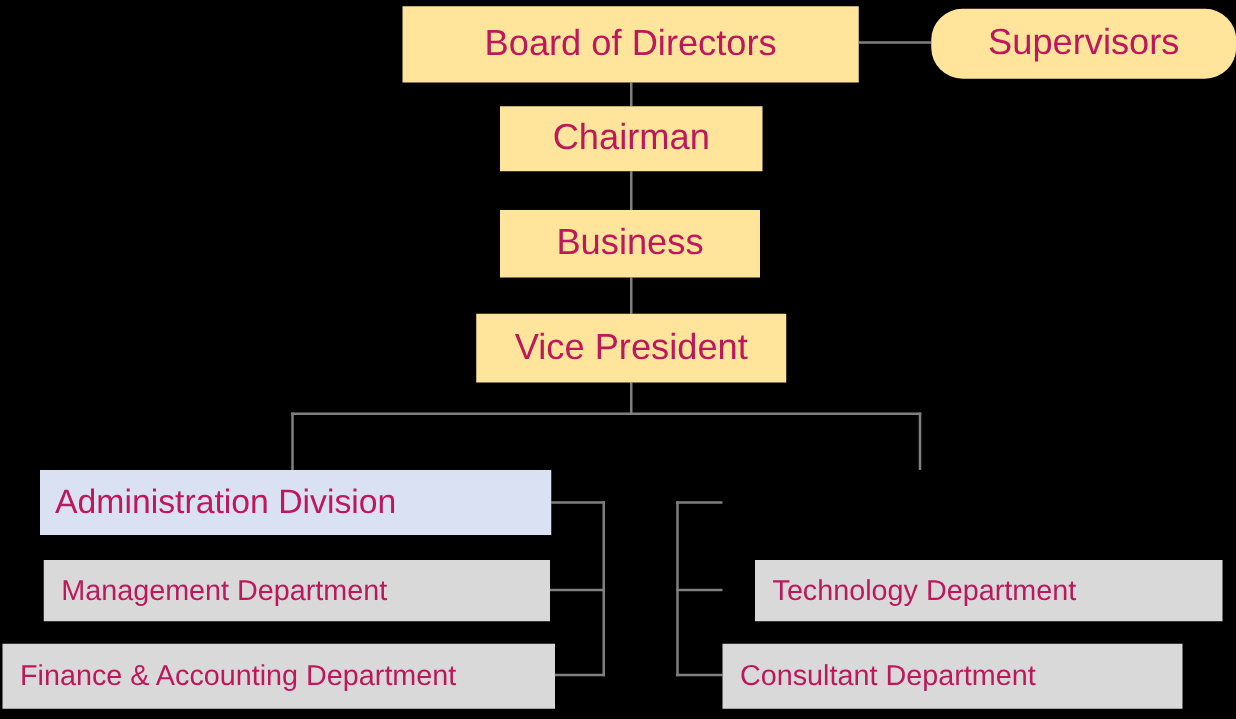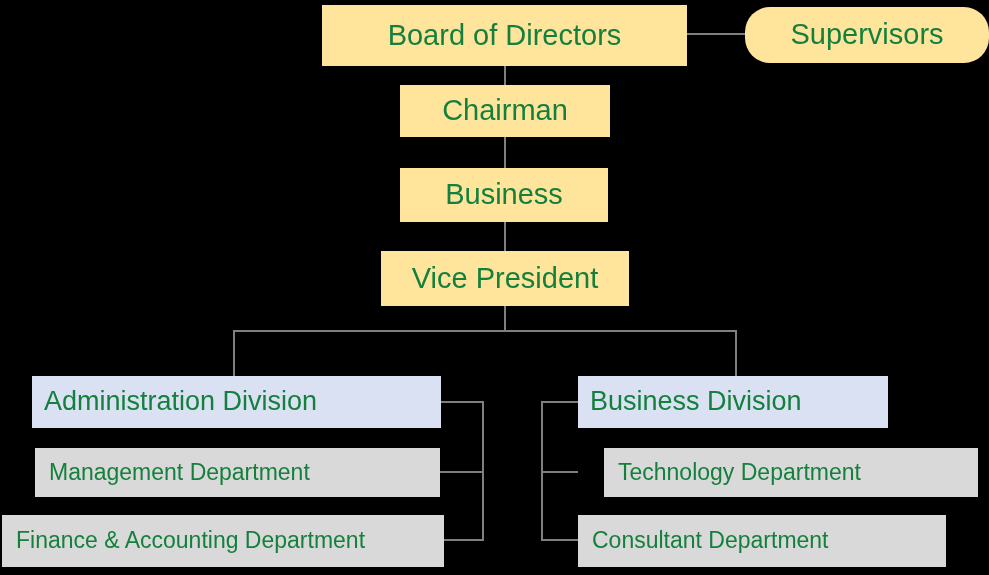--- a/index.html
+++ b/index.html
@@ -13,21 +13,21 @@
     height: 575px;
     background: #000000;
     overflow: hidden;
     font-family: "Liberation Sans", sans-serif;
   }
   .node {
     position: absolute;
     display: flex;
     align-items: center;
     box-sizing: border-box;
-    color: #15803d;
+    color: #be185d;
     line-height: 1.1;
     white-space: nowrap;
     z-index: 2;
   }
   .node.level-exec {
     justify-content: center;
     background: #FFE49B;
     font-size: 29px;
   }
   .node.level-division {
@@ -98,23 +98,20 @@
   </div>
 
   <div class="node level-exec" style="left:381px; top:251px; width:248px; height:55px;text-align:center;">
     <span>Vice President</span>
   </div>
 
   <div class="node level-division" style="left:32px; top:376px; width:409px; height:52px;">
     <span>Administration Division</span>
   </div>
 
-  <div class="node level-division" style="left:578px; top:376px; width:310px; height:52px;">
-    <span>Business Division</span>
-  </div>
 
   <div class="node level-department" style="left:35px; top:448px; width:405px; height:49px;">
     <span>Management Department</span>
   </div>
 
   <div class="node level-department" style="left:2px; top:515px; width:442px; height:52px;text-align:right;">
     <span>Finance &amp; Accounting Department</span>
   </div>
 
   <div class="node level-department" style="left:604px; top:448px; width:374px; height:49px;">

